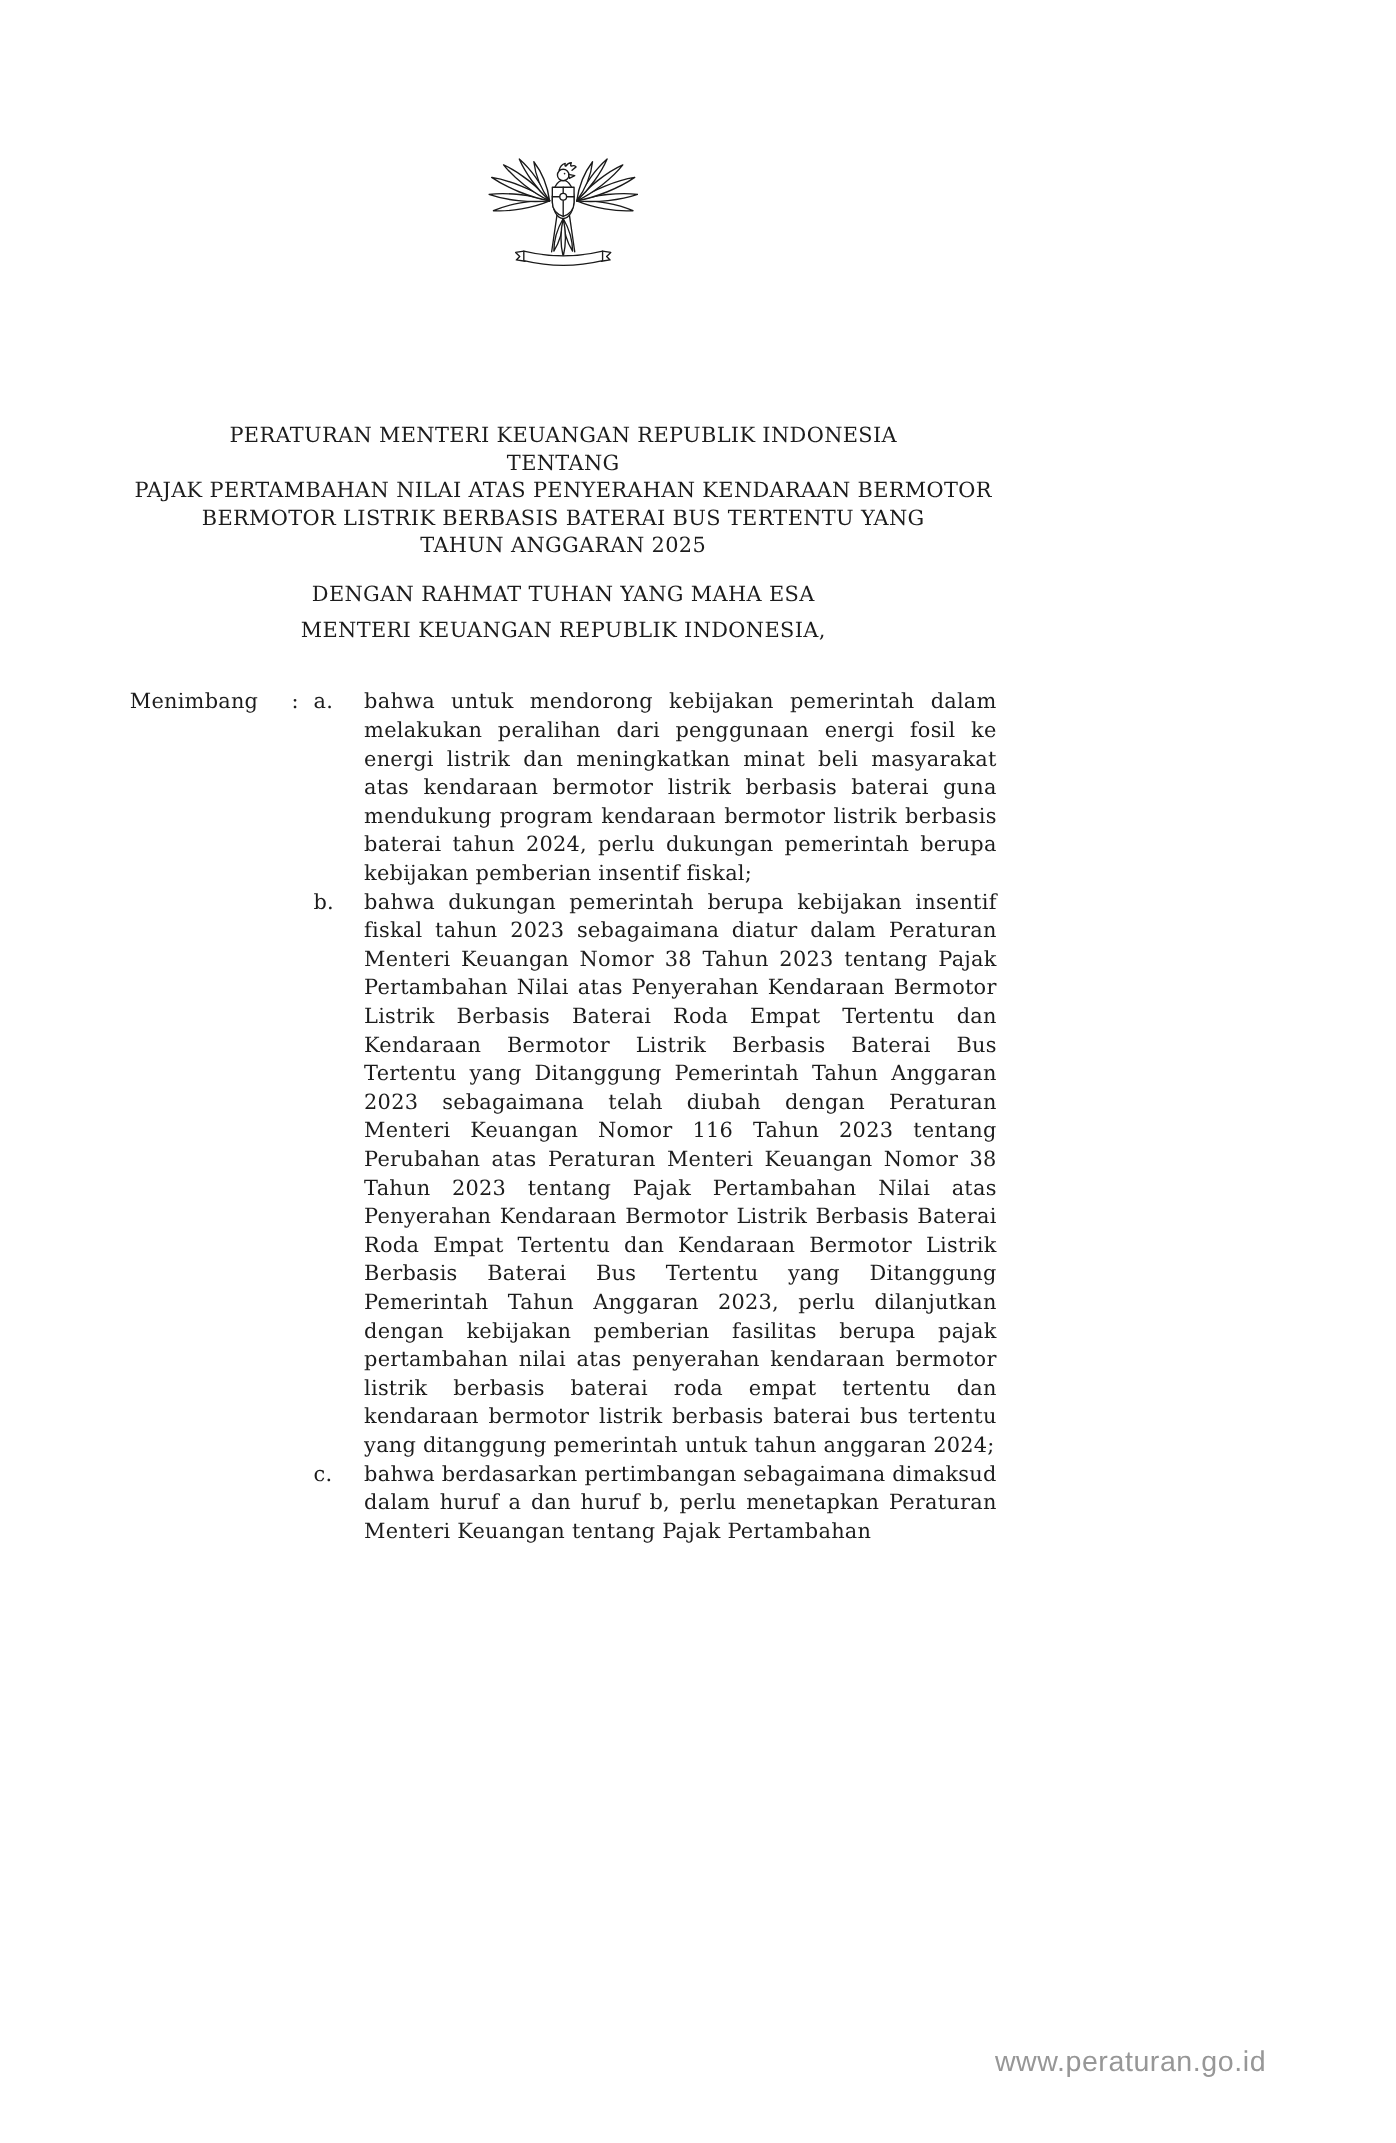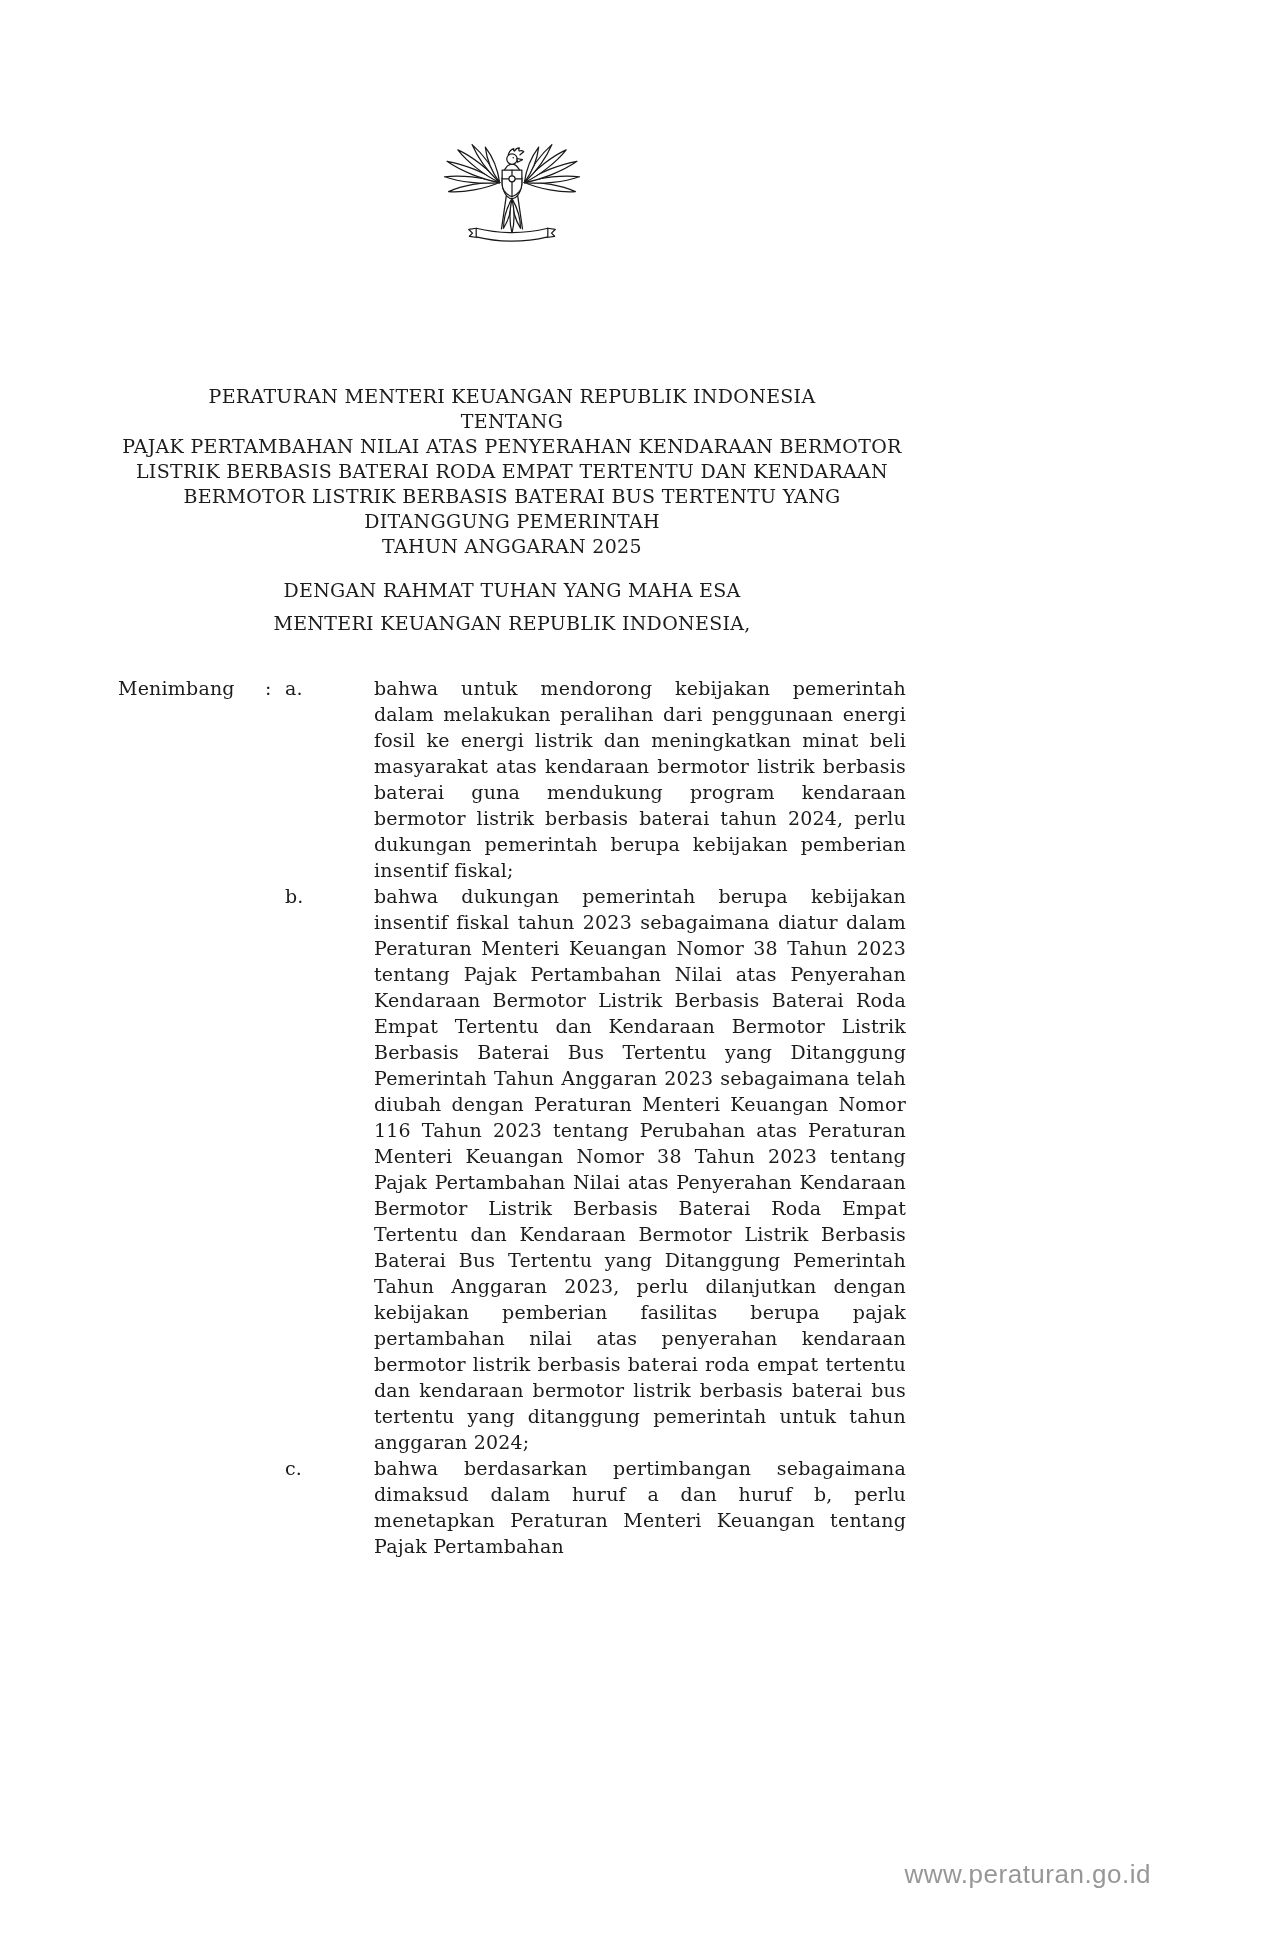--- a/index.html
+++ b/index.html
@@ -46,21 +46,20 @@
     letter-spacing: 0.2px;
   }
   .cons-row {
     display: grid;
     grid-template-columns: 147px 20px 46px 1fr;
     align-items: start;
   }
   .col-text {
     text-align: justify;
     text-justify: inter-word;
-    margin-left: 43px;
   }
   .footer {
     position: absolute;
     right: 118px;
     bottom: 58px;
     font-family: "Liberation Sans", sans-serif;
     font-size: 26px;
     color: #979797;
     letter-spacing: 0.5px;
   }
@@ -118,23 +117,21 @@
           <path d="M168,198 l12,2 l-6,6 l5,5 l-13,2"></path>
           <path d="M52,198 Q110,212 168,198 L168,212 Q110,226 52,212 Z"></path>
         </g>
       </svg>
     </div>
 
     <div class="title-block">
       <div>PERATURAN MENTERI KEUANGAN REPUBLIK INDONESIA</div>
       <div>TENTANG</div>
       <div>PAJAK PERTAMBAHAN NILAI ATAS PENYERAHAN KENDARAAN BERMOTOR</div>
-      <div>LISTRIK BERBASIS BATERAI RODA EMPAT TERTENTU DAN KENDARAAN</div>
       <div>BERMOTOR LISTRIK BERBASIS BATERAI BUS TERTENTU YANG</div>
-      <div>DITANGGUNG PEMERINTAH</div>
       <div>TAHUN ANGGARAN 2025</div>
     </div>
 
     <div class="center-line invocation">DENGAN RAHMAT TUHAN YANG MAHA ESA</div>
     <div class="center-line authority">MENTERI KEUANGAN REPUBLIK INDONESIA,</div>
 
     <div class="considerations">
       <div class="cons-row">
         <div class="col-label">Menimbang</div>
         <div class="col-colon">:</div>

